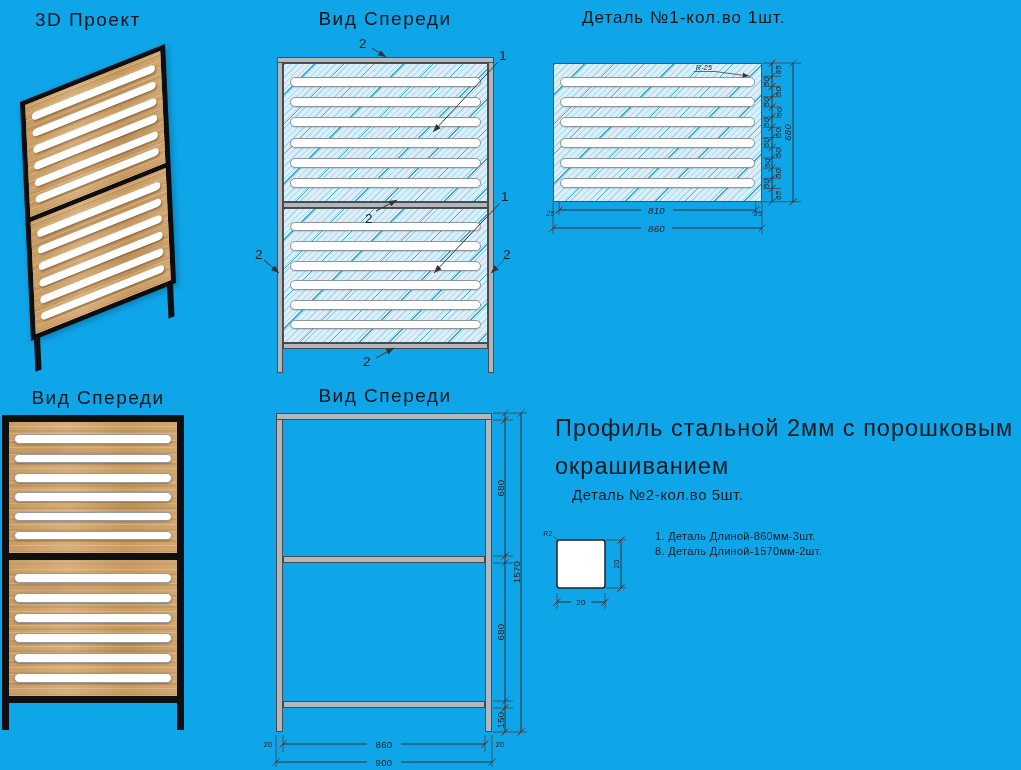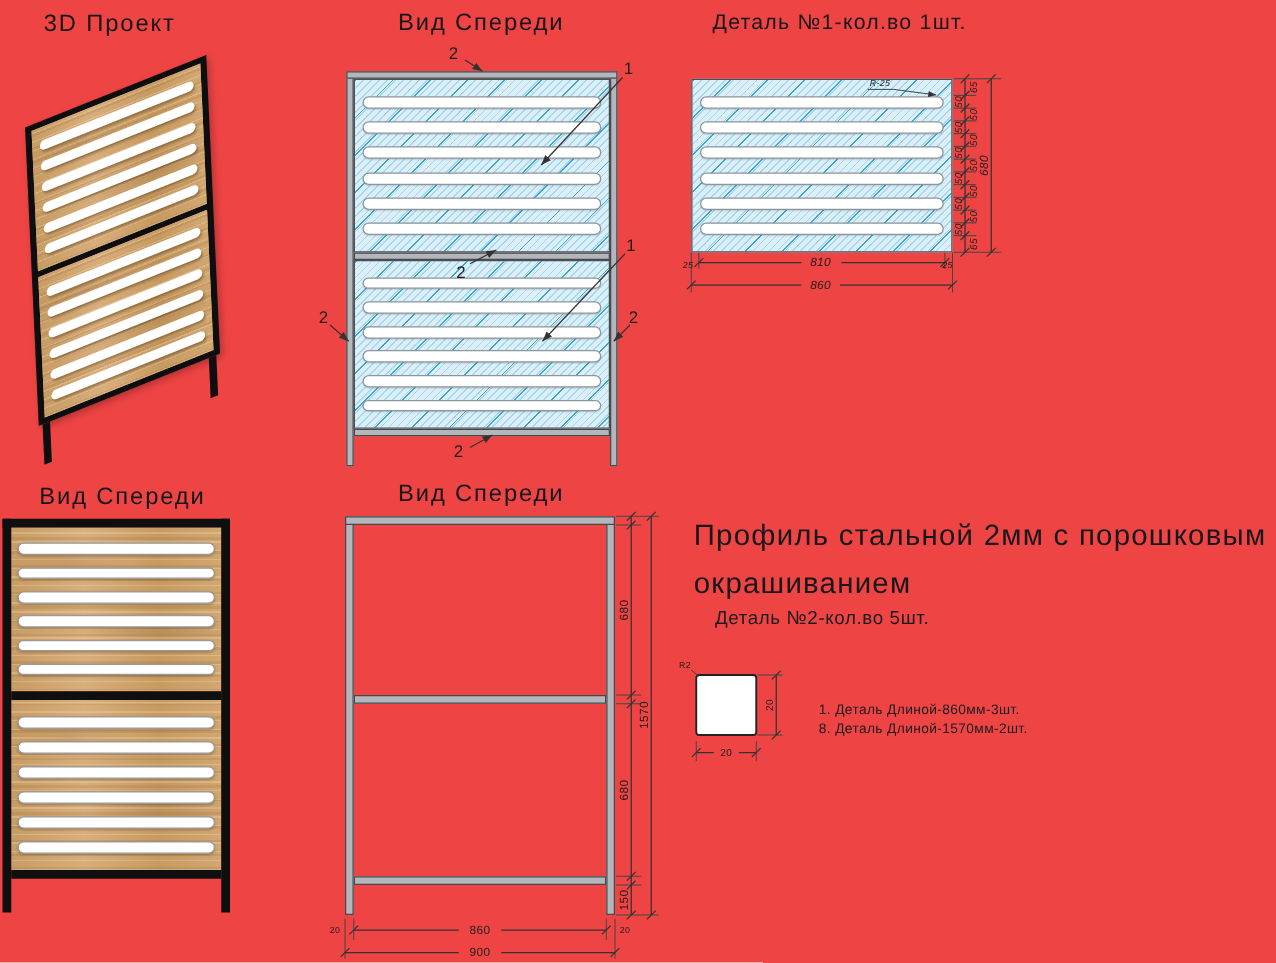--- a/index.html
+++ b/index.html
@@ -1,23 +1,23 @@
 <!DOCTYPE html>
 <html><head>
 <meta charset="utf-8">
 <style>
   html,body{margin:0;padding:0;background:#ffffff;}
-  .sheet{position:relative;width:1021px;height:770px;background:#ef4444;overflow:hidden;
+  .sheet{position:relative;width:1021px;height:770px;background:#0ea5e9;overflow:hidden;
          font-family:"Liberation Sans",sans-serif;color:#1d1d22;}
 
   
   .title{position:absolute;font-size:19px;letter-spacing:1.5px;color:#15151a;white-space:nowrap;}
   .t-3d{left:35px;top:9px;}
   .t-ft{left:298px;top:8px;width:174px;text-align:center;}
-  .t-d1{left:570px;top:8px;font-size:17px;letter-spacing:1px;text-align:center;}
+  .t-d1{left:582px;top:8px;font-size:17px;letter-spacing:1px;text-align:center;}
   .t-fw{left:12px;top:387px;width:172px;text-align:center;}
   .t-fd{left:298px;top:385px;width:174px;text-align:center;}
 
   
   .bar{position:absolute;background:#b3b7bb;border:1px solid #46494d;box-sizing:border-box;}
   .blackbar{position:absolute;background:#0f0f10;box-sizing:border-box;}
   .hatch{position:absolute;box-sizing:border-box;border:1px solid #4a4f54;background-color:#dbeffa;
     background-image:
       repeating-linear-gradient(135deg, rgba(46,159,208,0.9) 0 1px, transparent 1px 21px),
       repeating-linear-gradient(135deg, rgba(125,195,226,0.55) 0 1px, transparent 1px 4.5px);}
@@ -85,21 +85,21 @@
   .dsvg line{stroke:#333;stroke-width:1;}
   .dsvg .thin{stroke:#444;stroke-width:0.8;}
   .dsvg text{font-family:"Liberation Sans",sans-serif;fill:#1d1d1d;
              text-anchor:middle;dominant-baseline:central;font-size:8px;letter-spacing:.3px;}
   .dsvg .f7{font-size:7px;} .dsvg .f9{font-size:9.5px;} .dsvg .f13{font-size:13.5px;}
 
   
   .spec-h{position:absolute;left:555px;top:409px;width:470px;font-size:23.5px;
           line-height:38px;letter-spacing:1px;color:#17171c;}
   .spec-s{position:absolute;left:572px;top:486px;font-size:15px;letter-spacing:.5px;color:#1a1a1f;}
-  .notes{position:absolute;left:655px;top:561px;font-size:11px;line-height:14.5px;
+  .notes{position:absolute;left:655px;top:529px;font-size:11px;line-height:14.5px;
          letter-spacing:.3px;color:#1a1a1f;white-space:nowrap;}
 </style>
 </head>
 <body>
 
 <div class="sheet">
 
   <div class="title t-3d">3D Проект</div>
   <div class="title t-ft">Вид Спереди</div>
   <div class="title t-d1">Деталь №1-кол.во 1шт.</div>

